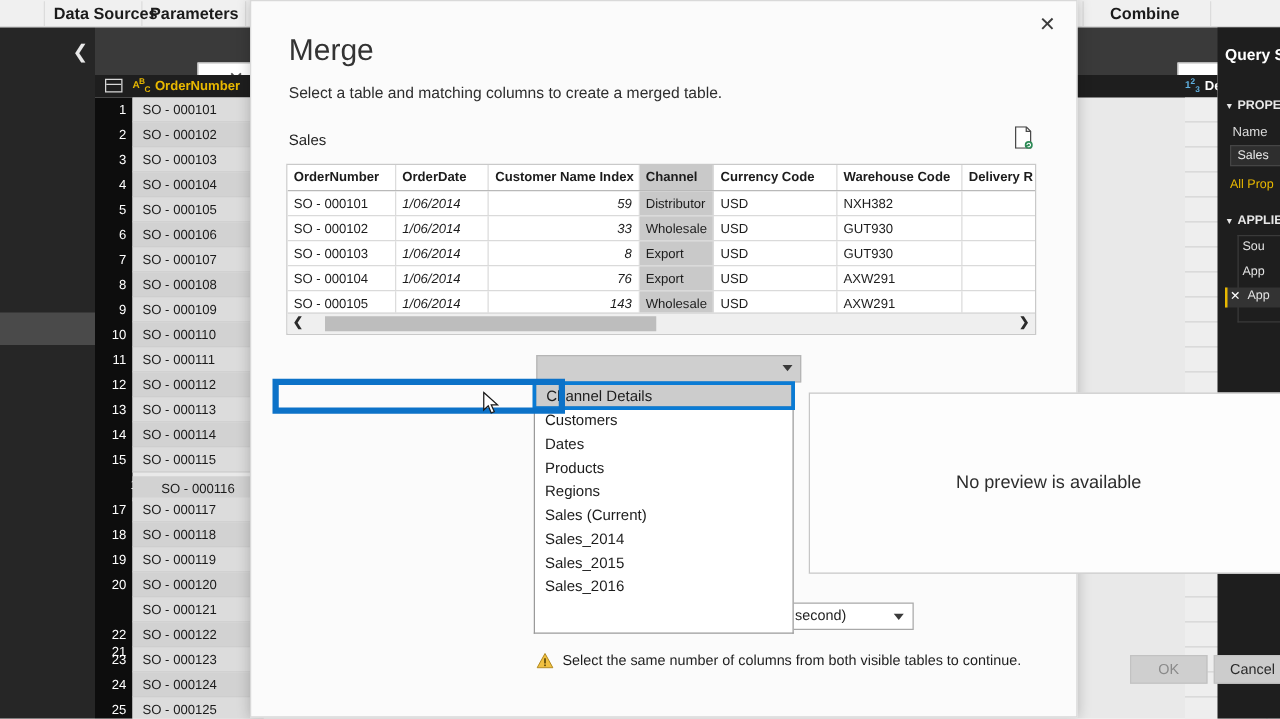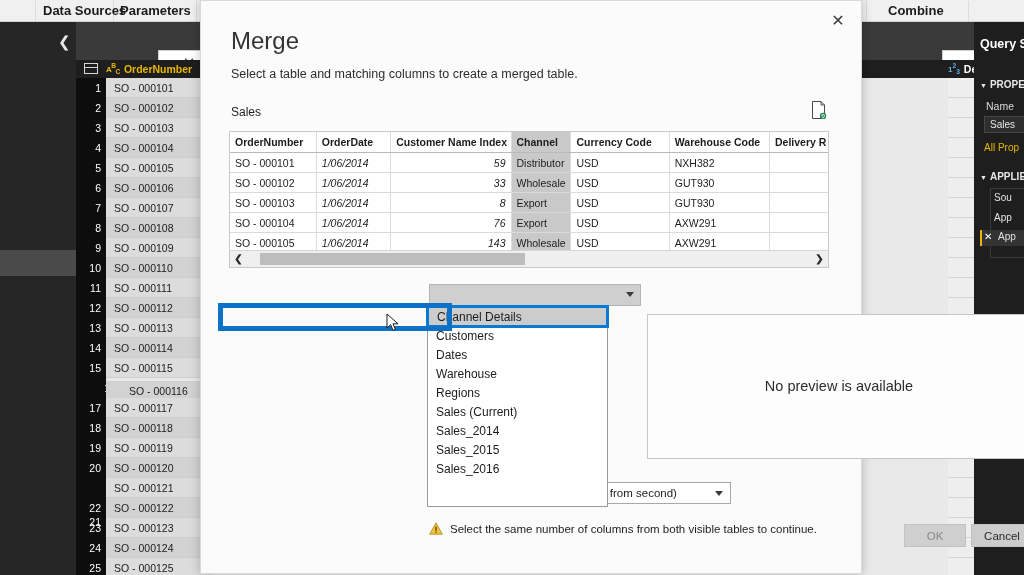--- a/index.html
+++ b/index.html
@@ -258,21 +258,21 @@
     background: #cfcfcf; border: 1px solid #b5b5b5;
   }
   .combo-arrow {
     position: absolute; right: 6px; top: 7px;
     width: 0; height: 0; border-left: 4px solid transparent;
     border-right: 4px solid transparent; border-top: 5px solid #3a3a3a;
   }
 
   
   .dropdown {
-    position: absolute; left: 226px; top: 306px; width: 181px; height: 200px;
+    position: absolute; left: 226px; top: 306px; width: 208px; height: 200px;
     background: #ffffff; border: 1px solid #9a9a9a; border-top: none;
     z-index: 30;
   }
   .dd-item {
     height: 19px; display: flex; align-items: center;
     padding-left: 8px; font-size: 12px; color: #1c1c1c;
     cursor: default;
   }
   .dd-item.selected {
     background: #cccccc;
@@ -571,21 +571,21 @@
     </div>
 
     <div class="nopreview-box">
       <div class="nopreview-text">No preview is available</div>
     </div>
 
     <div class="dropdown" id="dropdown">
         <div class="dd-item selected">Channel Details</div>
         <div class="dd-item">Customers</div>
         <div class="dd-item">Dates</div>
-        <div class="dd-item">Warehouse</div>
+        <div class="dd-item">Products</div>
         <div class="dd-item">Regions</div>
         <div class="dd-item">Sales (Current)</div>
         <div class="dd-item">Sales_2014</div>
         <div class="dd-item">Sales_2015</div>
         <div class="dd-item">Sales_2016</div>
       </div>
     <div class="dlg-highlight"></div>
 
     <div class="joinkind">
       <span>Left Outer (all from first, matching from second)</span>

